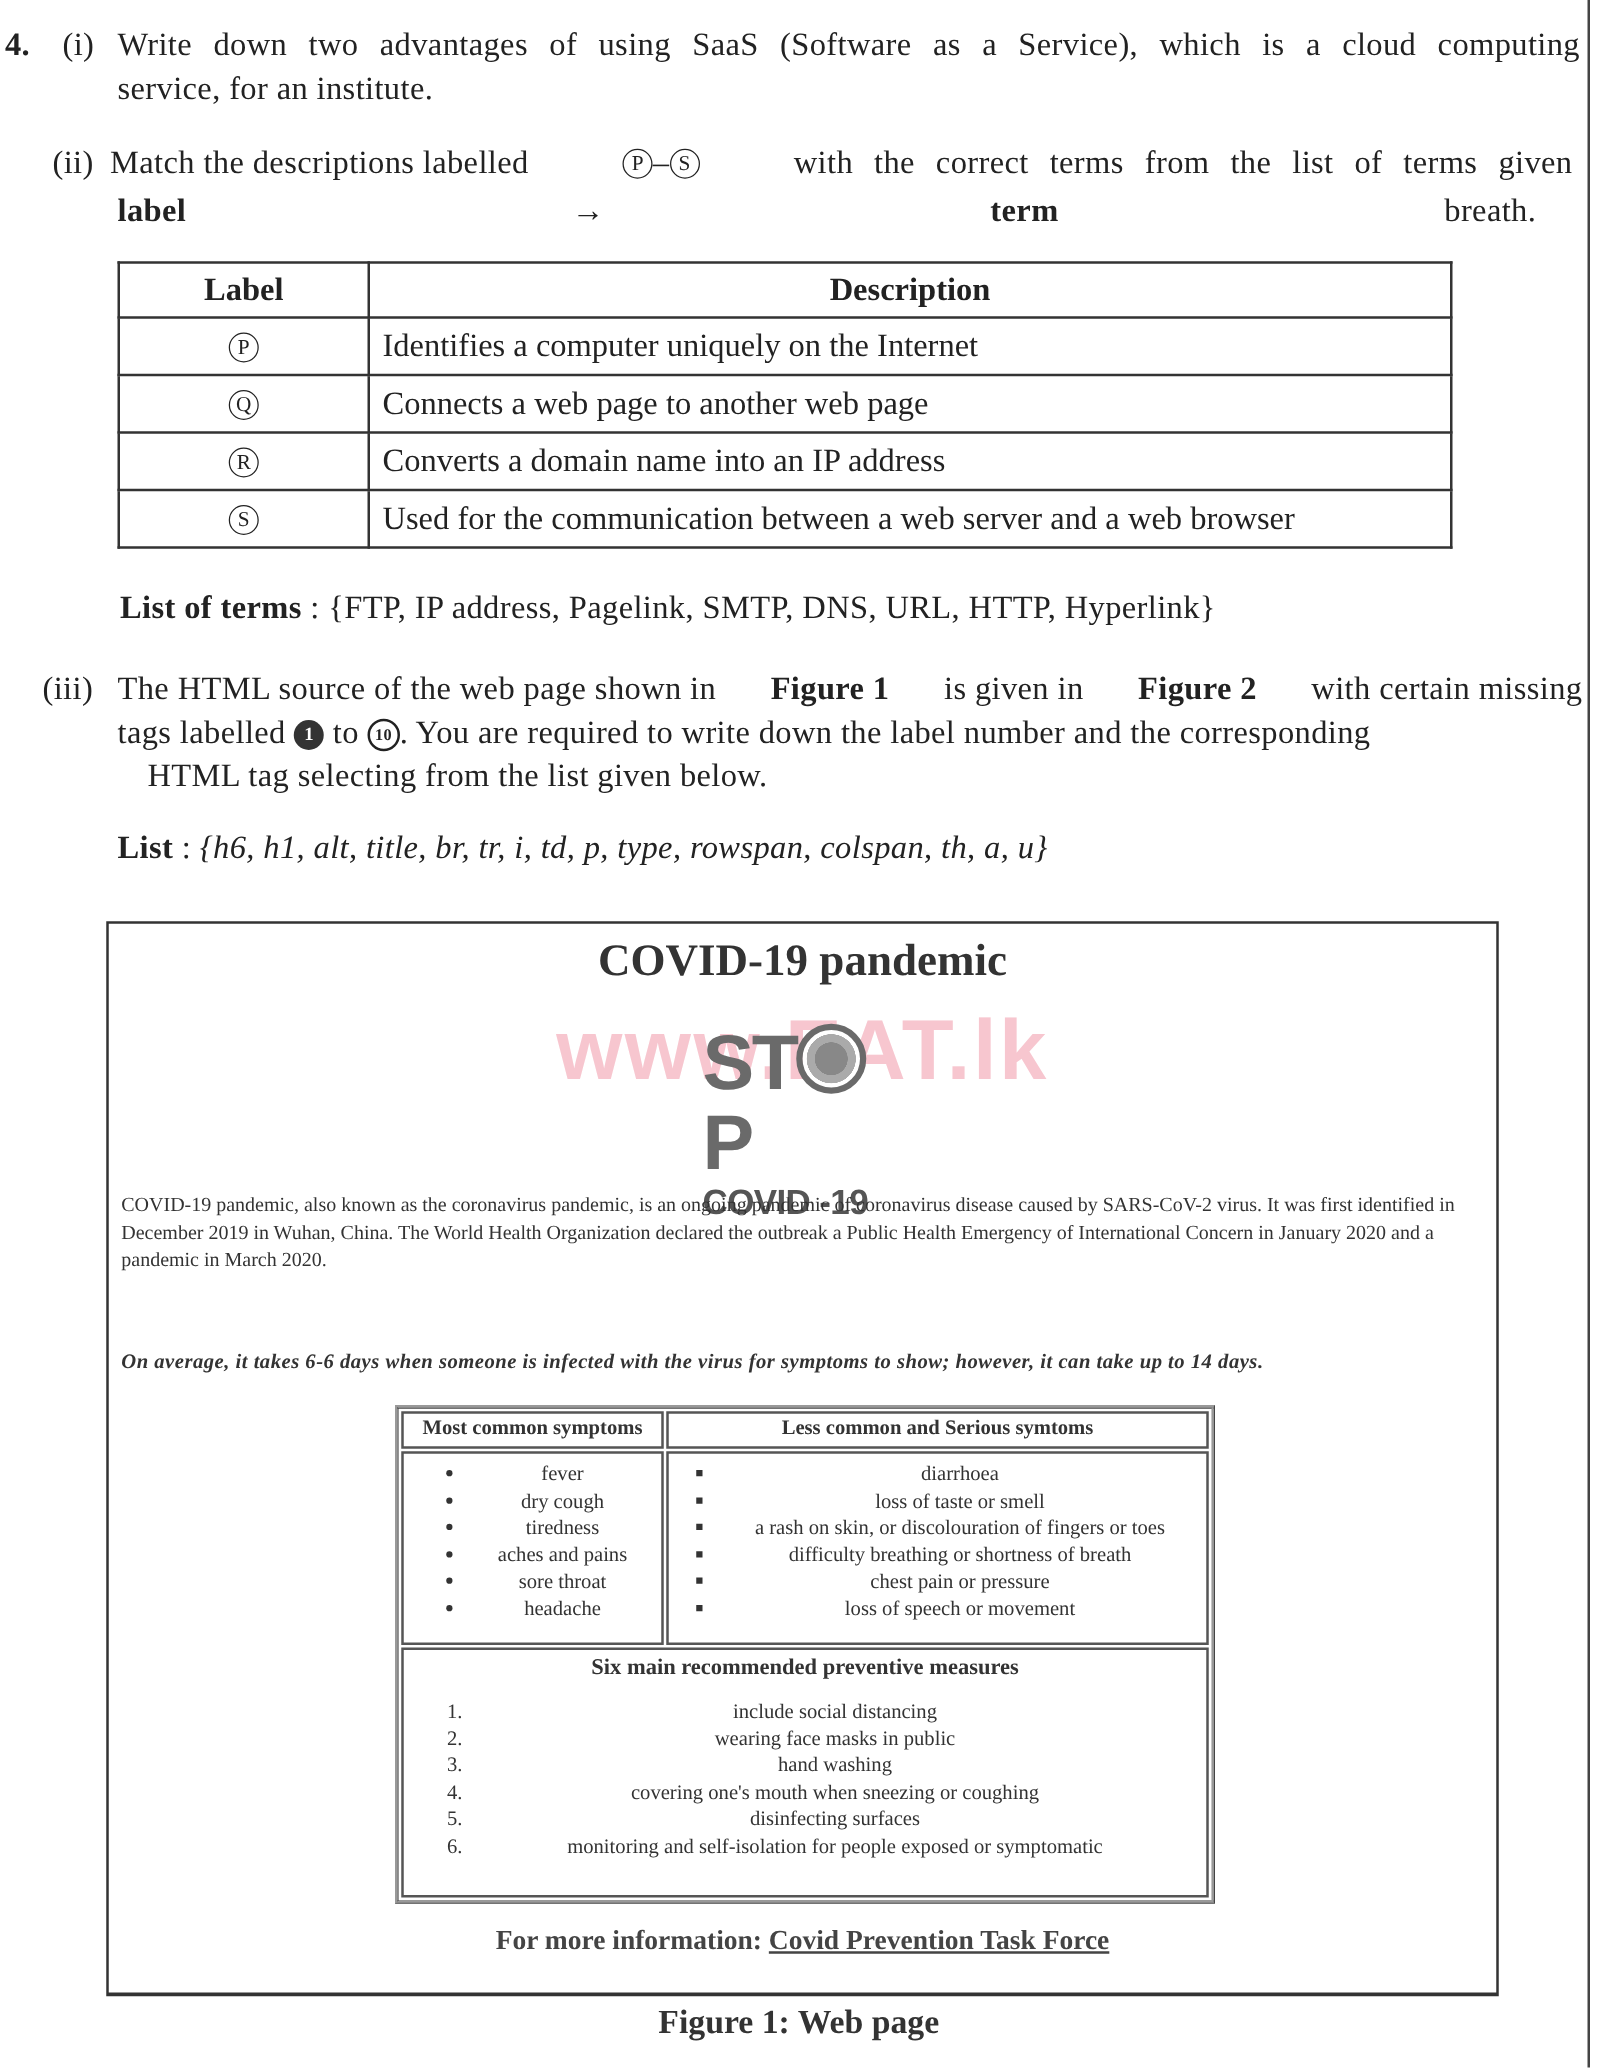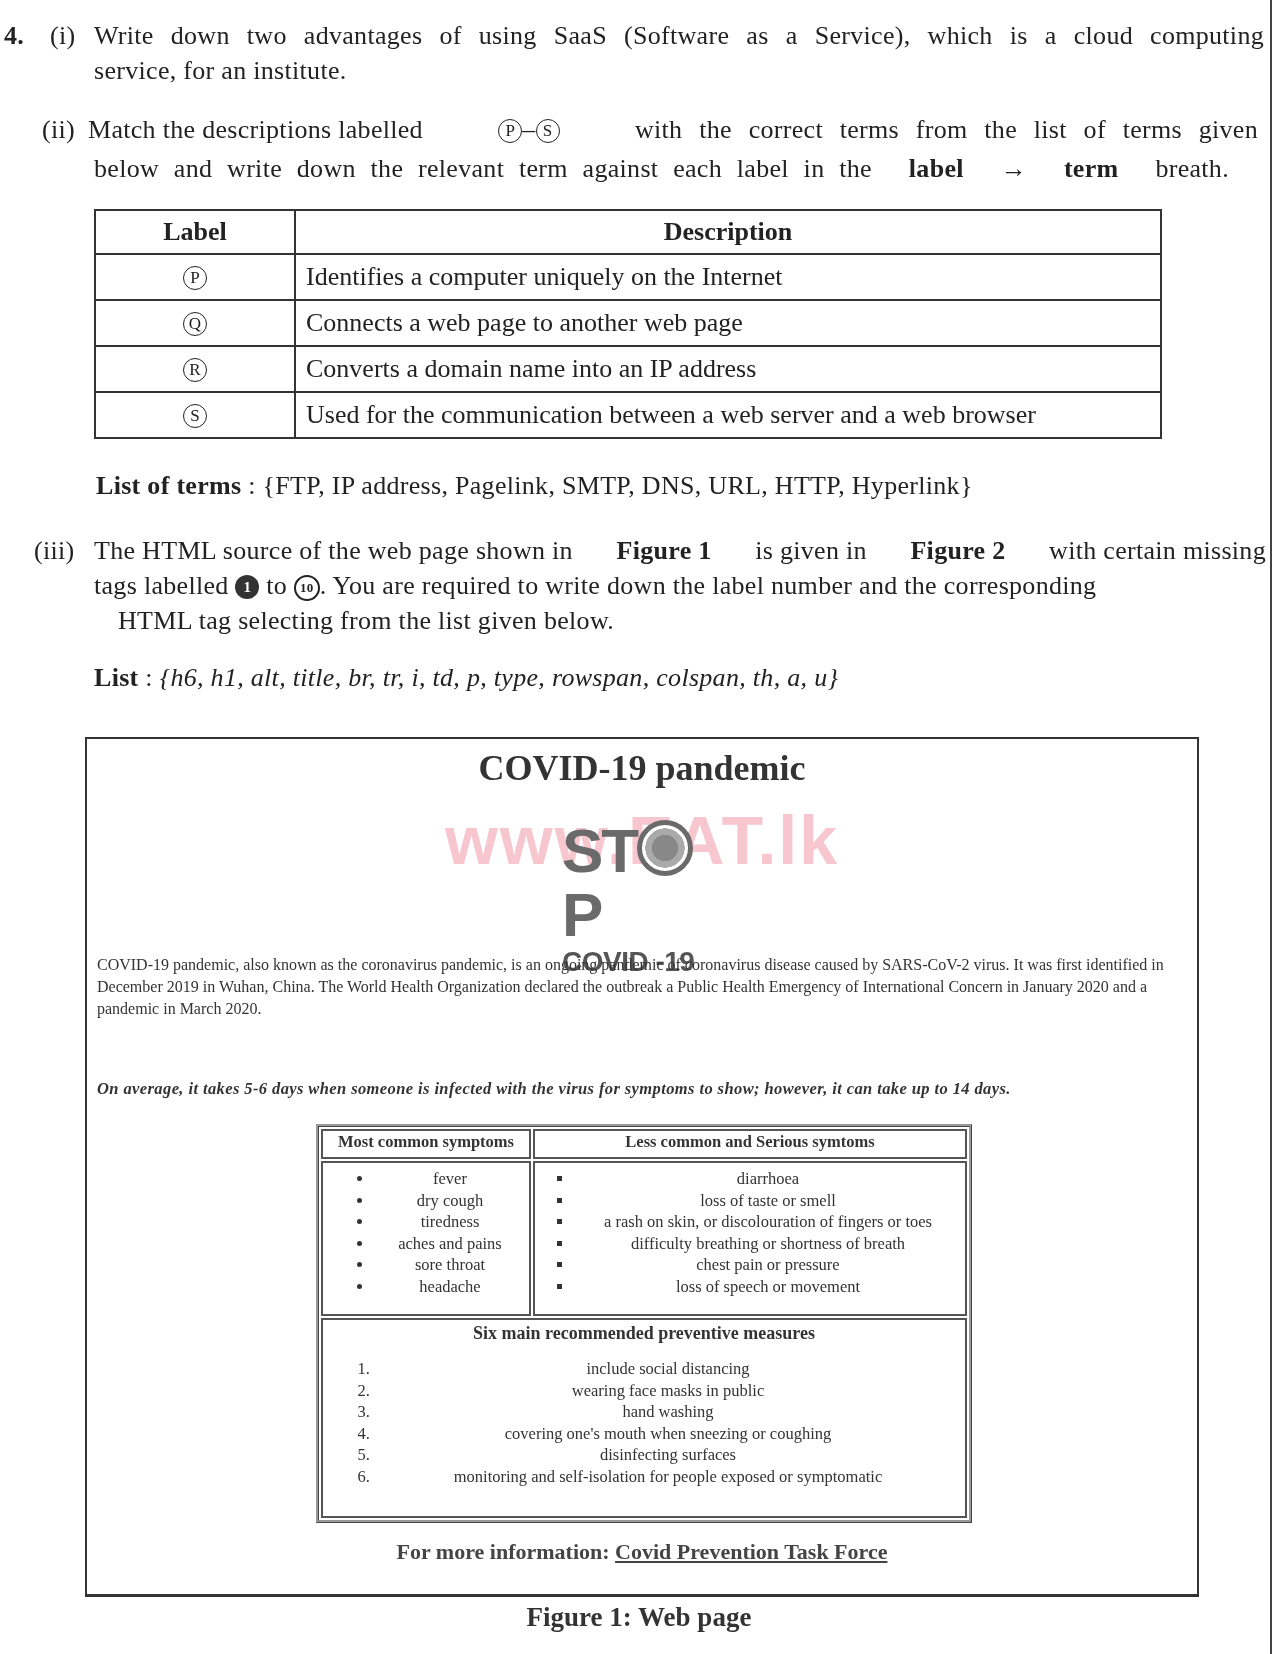--- a/index.html
+++ b/index.html
@@ -63,21 +63,20 @@
 <div class="abs qtext justify" style="left:94px;top:18px;width:1170px;">Write down two advantages of using SaaS (Software as a Service), which is a cloud computing</div>
 <div class="abs qtext" style="left:94px;top:53px;">service, for an institute.</div>
 
 <div class="abs qtext" style="left:42px;top:112px;">(ii)</div>
 <div class="abs qtext" style="left:88px;top:112px;width:1170px;display:flex;justify-content:space-between;">
   <span>Match the descriptions labelled</span>
   <span><span class="circ">P</span><span>–</span><span class="circ">S</span></span>
   <span style="word-spacing:10px;">with the correct terms from the list of terms given</span>
 </div>
 <div class="abs qtext" style="left:94px;top:151px;width:1135px;display:flex;justify-content:space-between;">
-  <span style="word-spacing:8px;">below and write down the relevant term against each label in the</span>
   <span class="bold">label</span>
   <span>→</span>
   <span class="bold">term</span>
   <span>breath.</span>
 </div>
 
 <table class="match">
   <tbody>
       <tr>
     <th>Label</th>
@@ -131,21 +130,21 @@
 </div>
 
 <div class="fig">
   <div class="watermark">www.EAT.lk</div>
   <div class="fig-title">COVID-19 pandemic</div>
   <div class="stop-logo">
     <div class="stop-word"><span>ST</span><span class="stop-o"></span><span>P</span></div>
     <div class="stop-sub">COVID -19</div>
   </div>
   <div class="fig-para">COVID-19 pandemic, also known as the coronavirus pandemic, is an ongoing pandemic of coronavirus disease caused by SARS-CoV-2 virus. It was first identified in December 2019 in Wuhan, China. The World Health Organization declared the outbreak a Public Health Emergency of International Concern in January 2020 and a pandemic in March 2020.</div>
-  <div class="fig-italic">On average, it takes 5-6 days when someone is infected with the virus for symptoms to show; however, it can take up to 14 days.</div>
+  <div class="fig-italic">On average, it takes 6-6 days when someone is infected with the virus for symptoms to show; however, it can take up to 14 days.</div>
 
   <table class="sym">
     <tbody>
         <tr>
       <th style="width:200px;">Most common symptoms</th>
       <th>Less common and Serious symtoms</th>
     </tr>
     <tr>
       <td>
         <ul>

